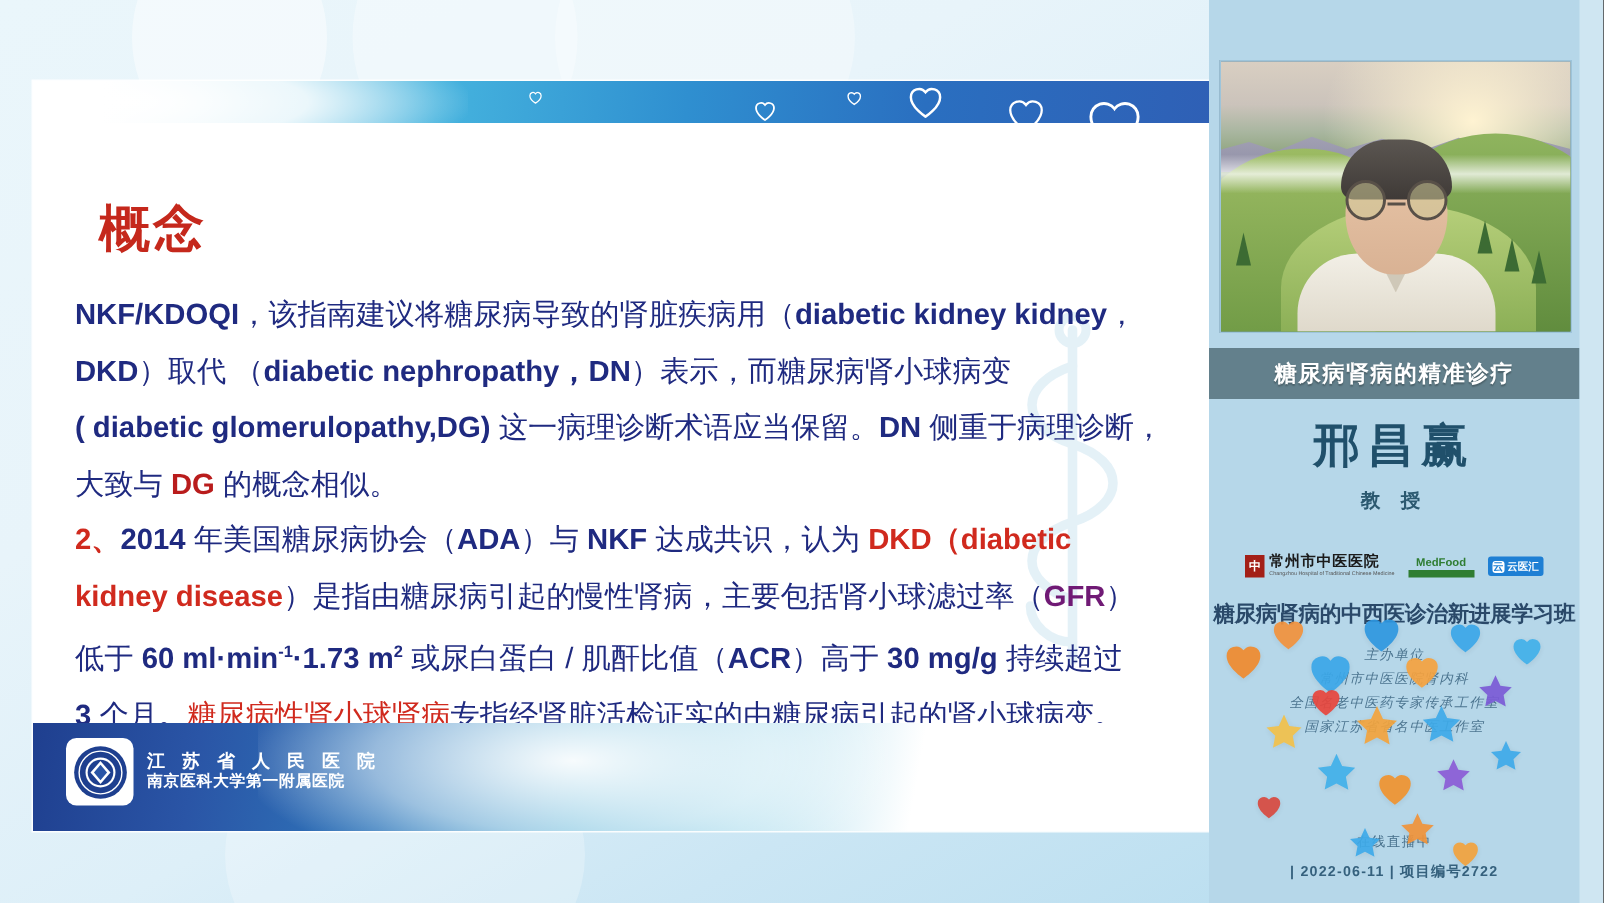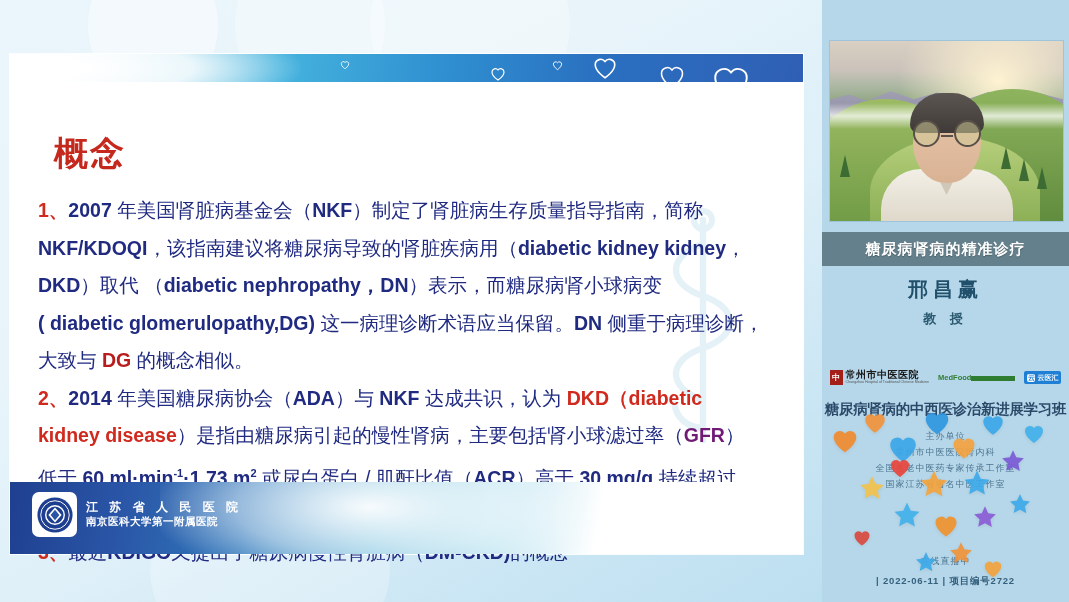--- a/index.html
+++ b/index.html
@@ -10,21 +10,21 @@
   .slide{position:absolute;left:0;top:0;width:822px;height:602px;overflow:hidden;
          background:linear-gradient(150deg,#eaf6fb 0%,#e8f4fa 35%,#ddeff8 60%,#cbe6f4 80%,#bcdff0 100%);}
   
   .bubble{position:absolute;border-radius:50%;background:rgba(255,255,255,.45);}
   .bubble.b1{left:88px;top:-50px;width:130px;height:150px;}
   .bubble.b2{left:235px;top:-60px;width:150px;height:170px;background:rgba(255,255,255,.35);}
   .bubble.b3{left:370px;top:-70px;width:200px;height:190px;background:rgba(255,255,255,.30);}
   .bubble.b4{left:150px;top:470px;width:240px;height:200px;background:rgba(255,255,255,.25);}
 
   
-  .card{position:absolute;left:10px;top:54px;width:793px;height:500px;background:#ffffff;
+  .card{position:absolute;left:22px;top:54px;width:793px;height:500px;background:#ffffff;
         box-shadow:0 0 0 1px rgba(255,255,255,.9);}
   
   .topband{position:absolute;left:0;top:0;width:793px;height:28px;overflow:hidden;
            background:linear-gradient(95deg,#ffffff 0%,#ffffff 6%,#8fd3ea 18%,#45b3de 34%,#2f8fd0 55%,#2a6fc0 75%,#2f5fb5 100%);}
   .topband:before{content:"";position:absolute;left:-40px;top:-34px;width:330px;height:80px;
            background:radial-gradient(ellipse at 30% 60%, #ffffff 0%, rgba(255,255,255,.85) 38%, rgba(255,255,255,0) 72%);}
   .hb{position:absolute;color:rgba(255,255,255,.75);}
   .hb svg{display:block;}
 
   
@@ -44,21 +44,21 @@
 
   
   .slide-title{position:absolute;left:44px;top:82px;font-family:"DejaVu Serif","Liberation Serif",serif;
                font-size:34px;font-weight:bold;color:#c5281c;letter-spacing:2px;line-height:1;}
   .body{position:absolute;left:28px;top:138px;width:760px;}
   .ln{font-size:19.5px;line-height:37.5px;color:#1f2a80;font-weight:bold;white-space:nowrap;
       font-family:"Liberation Sans","DejaVu Sans",sans-serif;letter-spacing:0px;}
   sup{font-size:11px;vertical-align:super;}
 
   
-  .panel{position:absolute;right:0;top:0;width:247px;height:602px;background:#b6d7e9;overflow:hidden;}
+  .panel{position:absolute;right:16px;top:0;width:247px;height:602px;background:#b6d7e9;overflow:hidden;}
   .video{position:absolute;left:7px;top:40px;width:233px;height:180px;overflow:hidden;background:#6f8fa0;
          border:1px solid #9dc4da;}
   .vidbg{position:absolute;inset:0;
      background:
        radial-gradient(ellipse at 72% 22%, #fff3d2 0%, rgba(255,243,210,0) 42%),
        linear-gradient(#d9cfc2 0%, #cbc3bb 16%, #a9b6a0 26%, #7f9a6a 40%, #6f9058 55%, #5d8349 70%, #4e7440 100%);}
   .hill{position:absolute;border-radius:50% 50% 0 0;}
   .h1{left:-20px;top:58px;width:150px;height:130px;background:linear-gradient(#9cbb63,#6f9a45);}
   .h2{right:-30px;top:48px;width:160px;height:140px;background:linear-gradient(#8fb45e,#5e8a3c);}
   .h3{left:40px;top:96px;width:170px;height:110px;background:linear-gradient(#b6cf7a,#7fa64c);}
@@ -78,41 +78,41 @@
         background:linear-gradient(#5b5651,#3f3a37);}
   .glass{position:absolute;bottom:74px;width:23px;height:23px;border-radius:50%;border:2.5px solid #585048;background:rgba(205,200,150,.55);}
   .glass.gl{left:32px;}.glass.gr{right:32px;}
   .gbridge{position:absolute;left:50%;bottom:84px;transform:translateX(-50%);width:12px;height:2.5px;background:#585048;}
 
   .titlebar{position:absolute;left:0;top:232px;width:247px;height:34px;background:#63808c;
             display:flex;align-items:center;justify-content:center;}
   .titlebar span{color:#ffffff;font-weight:bold;font-size:15px;letter-spacing:1px;
             font-family:"DejaVu Serif","Liberation Serif",serif;text-shadow:0 1px 1px rgba(0,0,0,.25);}
   .speaker{position:absolute;left:0;top:276px;width:247px;text-align:center;}
-  .spk-name{font-size:20px;font-weight:bold;color:#20506b;letter-spacing:5px;
+  .spk-name{font-size:31px;font-weight:bold;color:#20506b;letter-spacing:5px;
             font-family:"DejaVu Serif","Liberation Serif",serif;}
   .spk-title{margin-top:7px;font-size:13px;color:#2b5970;letter-spacing:5px;font-weight:bold;}
   .spk-org{margin-top:3px;font-size:13px;color:#2b5970;letter-spacing:1px;font-weight:bold;}
 
   .poster{position:absolute;left:0;top:366px;width:247px;height:236px;overflow:hidden;}
   .logos{position:absolute;left:0;top:4px;width:247px;display:flex;align-items:center;justify-content:center;gap:9px;}
   .logo-cz{display:flex;align-items:center;gap:3px;}
   .cz-mark{width:13px;height:15px;background:#a31f17;display:flex;align-items:center;justify-content:center;color:#fff;font-size:8px;font-weight:bold;}
   .cz-t1{font-size:10px;font-weight:bold;color:#1b1b1b;letter-spacing:.5px;line-height:1;}
   .cz-t2{font-size:3.6px;color:#555;letter-spacing:0;line-height:1.2;}
-  .logo-green{display:flex;flex-direction:row;align-items:center;}
+  .logo-green{display:flex;flex-direction:column;align-items:center;}
   .lg-top{font-size:7.5px;font-weight:bold;color:#2f7d32;line-height:1;}
   .lg-bot{margin-top:1.5px;width:44px;height:5px;background:#2f7d32;}
   .logo-blue{display:flex;align-items:center;gap:2px;background:#1e7fd4;padding:1.5px 3px;border-radius:2px;}
   .lb-i{width:8px;height:8px;border-radius:2px;background:#fff;color:#1e7fd4;font-size:7px;font-weight:bold;
         display:flex;align-items:center;justify-content:center;}
   .lb-t{font-size:7px;color:#fff;font-weight:bold;}
   .poster-title{position:absolute;left:0;top:34px;width:247px;text-align:center;font-size:14.5px;font-weight:bold;
         color:#1b3a5c;font-family:"DejaVu Serif","Liberation Serif",serif;letter-spacing:-0.3px;opacity:.9;}
-  .poster-body{position:absolute;left:0;top:62px;width:247px;text-align:center;color:#3a6480;}
+  .poster-body{position:absolute;left:0;top:62px;width:247px;text-align:center;color:#3a6480;font-style:italic;}
   .poster-body div{font-size:9px;line-height:16px;letter-spacing:1px;opacity:.85;}
   .poster-foot{position:absolute;left:0;bottom:34px;width:247px;text-align:center;font-size:9px;color:#3a6480;
         letter-spacing:1px;opacity:.9;}
   .poster-date{position:absolute;left:0;bottom:14px;width:247px;text-align:center;font-size:9.5px;color:#2f5b78;
         letter-spacing:.8px;font-weight:bold;opacity:.95;}
 
   
   .likes{position:absolute;right:0;bottom:0;width:247px;height:230px;pointer-events:none;}
   .sh{position:absolute;opacity:.92;}
   .sh svg{display:block;filter:drop-shadow(0 1px 2px rgba(0,0,0,.08));}
@@ -170,21 +170,20 @@
             <path d="M30 20 C12 26 12 40 30 46 C48 52 48 66 30 72 C12 78 12 92 30 98"></path>
             <path d="M30 112 C22 112 16 106 16 100"></path>
           </g>
           <circle cx="30" cy="8" r="4.5" fill="none" stroke="#a9d2e6" stroke-width="3"></circle>
         </svg>
       </span>
 
       <div class="slide-title">概念</div>
 
       <div class="body" id="slide-body">
-          <div class="ln"><span style="color: rgb(208, 42, 30); font-weight: bold;">1、</span><span style="color: rgb(31, 42, 128); font-weight: bold;">2007 </span><span style="color: rgb(31, 42, 128); font-weight: normal;">年美国肾脏病基金会（</span><span style="color: rgb(31, 42, 128); font-weight: bold;">NKF</span><span style="color: rgb(31, 42, 128); font-weight: normal;">）制定了肾脏病生存质量指导指南，简称</span></div>
           <div class="ln"><span style="color: rgb(31, 42, 128); font-weight: bold;">NKF/KDOQI</span><span style="color: rgb(31, 42, 128); font-weight: normal;">，该指南建议将糖尿病导致的肾脏疾病用（</span><span style="color: rgb(31, 42, 128); font-weight: bold;">diabetic kidney kidney</span><span style="color: rgb(31, 42, 128); font-weight: normal;">，</span></div>
           <div class="ln"><span style="color: rgb(31, 42, 128); font-weight: bold;">DKD</span><span style="color: rgb(31, 42, 128); font-weight: normal;">）取代 （</span><span style="color: rgb(31, 42, 128); font-weight: bold;">diabetic nephropathy，DN</span><span style="color: rgb(31, 42, 128); font-weight: normal;">）表示，而糖尿病肾小球病变</span></div>
           <div class="ln"><span style="color: rgb(31, 42, 128); font-weight: bold;">( diabetic glomerulopathy,DG)</span><span style="color: rgb(31, 42, 128); font-weight: normal;"> 这一病理诊断术语应当保留。</span><span style="color: rgb(31, 42, 128); font-weight: bold;">DN</span><span style="color: rgb(31, 42, 128); font-weight: normal;"> 侧重于病理诊断，</span></div>
           <div class="ln"><span style="color: rgb(31, 42, 128); font-weight: normal;">大致与 </span><span style="color: #b91c1c; font-weight: bold;">DG</span><span style="color: rgb(31, 42, 128); font-weight: normal;"> 的概念相似。</span></div>
           <div class="ln"><span style="color: rgb(208, 42, 30); font-weight: bold;">2、</span><span style="color: rgb(31, 42, 128); font-weight: bold;">2014 </span><span style="color: rgb(31, 42, 128); font-weight: normal;">年美国糖尿病协会（</span><span style="color: rgb(31, 42, 128); font-weight: bold;">ADA</span><span style="color: rgb(31, 42, 128); font-weight: normal;">）与 </span><span style="color: rgb(31, 42, 128); font-weight: bold;">NKF</span><span style="color: rgb(31, 42, 128); font-weight: normal;"> 达成共识，认为 </span><span style="color: rgb(208, 42, 30); font-weight: bold;">DKD（diabetic</span></div>
           <div class="ln"><span style="color: rgb(208, 42, 30); font-weight: bold;">kidney disease</span><span style="color: rgb(31, 42, 128); font-weight: normal;">）是指由糖尿病引起的慢性肾病，主要包括肾小球滤过率（</span><span style="color: #701a75; font-weight: bold;">GFR</span><span style="color: rgb(31, 42, 128); font-weight: normal;">）</span></div>
           <div class="ln"><span style="color: rgb(31, 42, 128); font-weight: normal;">低于 </span><span style="color: rgb(31, 42, 128); font-weight: bold;">60 ml·min</span><sup style="color: rgb(31, 42, 128); font-weight: bold;">-1</sup><span style="color: rgb(31, 42, 128); font-weight: bold;">·1.73 m</span><sup style="color: rgb(31, 42, 128); font-weight: bold;">2</sup><span style="color: rgb(31, 42, 128); font-weight: normal;"> 或尿白蛋白 / 肌酐比值（</span><span style="color: rgb(31, 42, 128); font-weight: bold;">ACR</span><span style="color: rgb(31, 42, 128); font-weight: normal;">）高于 </span><span style="color: rgb(31, 42, 128); font-weight: bold;">30 mg/g</span><span style="color: rgb(31, 42, 128); font-weight: normal;"> 持续超过</span></div>
           <div class="ln"><span style="color: rgb(31, 42, 128); font-weight: bold;">3 </span><span style="color: rgb(31, 42, 128); font-weight: normal;">个月。</span><span style="color: rgb(208, 42, 30); font-weight: normal;">糖尿病性肾小球肾病</span><span style="color: rgb(31, 42, 128); font-weight: normal;">专指经肾脏活检证实的由糖尿病引起的肾小球病变。</span></div>
           <div class="ln"><span style="color: rgb(208, 42, 30); font-weight: bold;">3、</span><span style="color: rgb(31, 42, 128); font-weight: normal;">最近</span><span style="color: rgb(31, 42, 128); font-weight: bold;">KDIGO</span><span style="color: rgb(31, 42, 128); font-weight: normal;">又提出了糖尿病慢性肾脏病（</span><span style="color: rgb(31, 42, 128); font-weight: bold;">DM-CKD)</span><span style="color: rgb(31, 42, 128); font-weight: normal;">的概念</span></div>
         </div>

